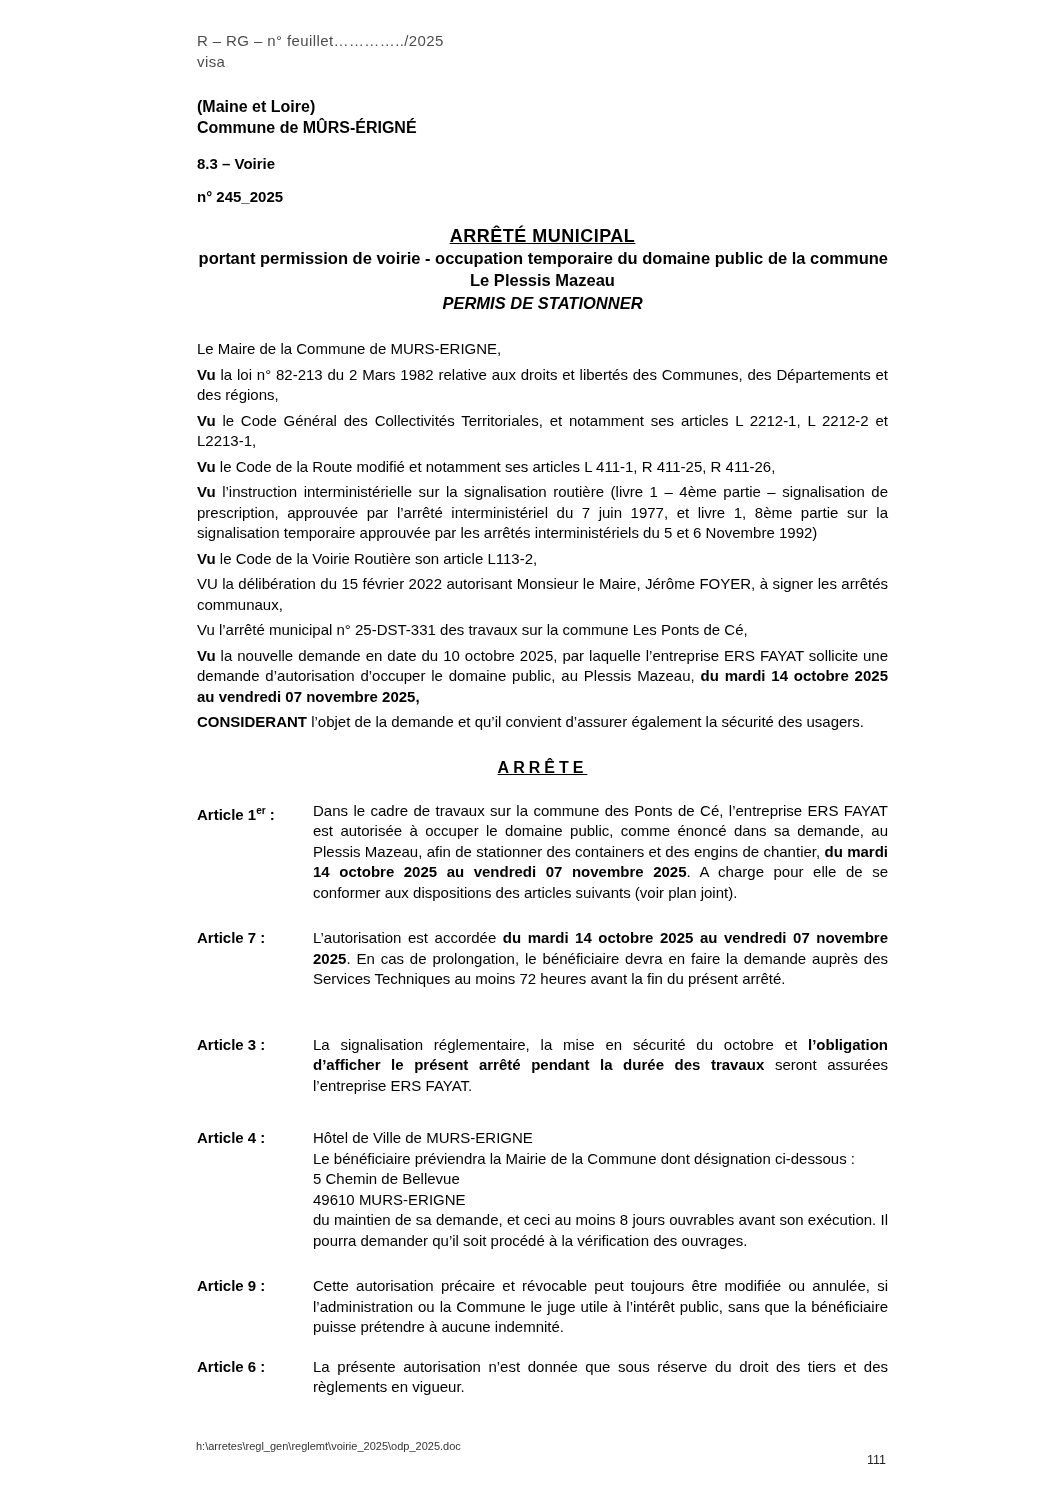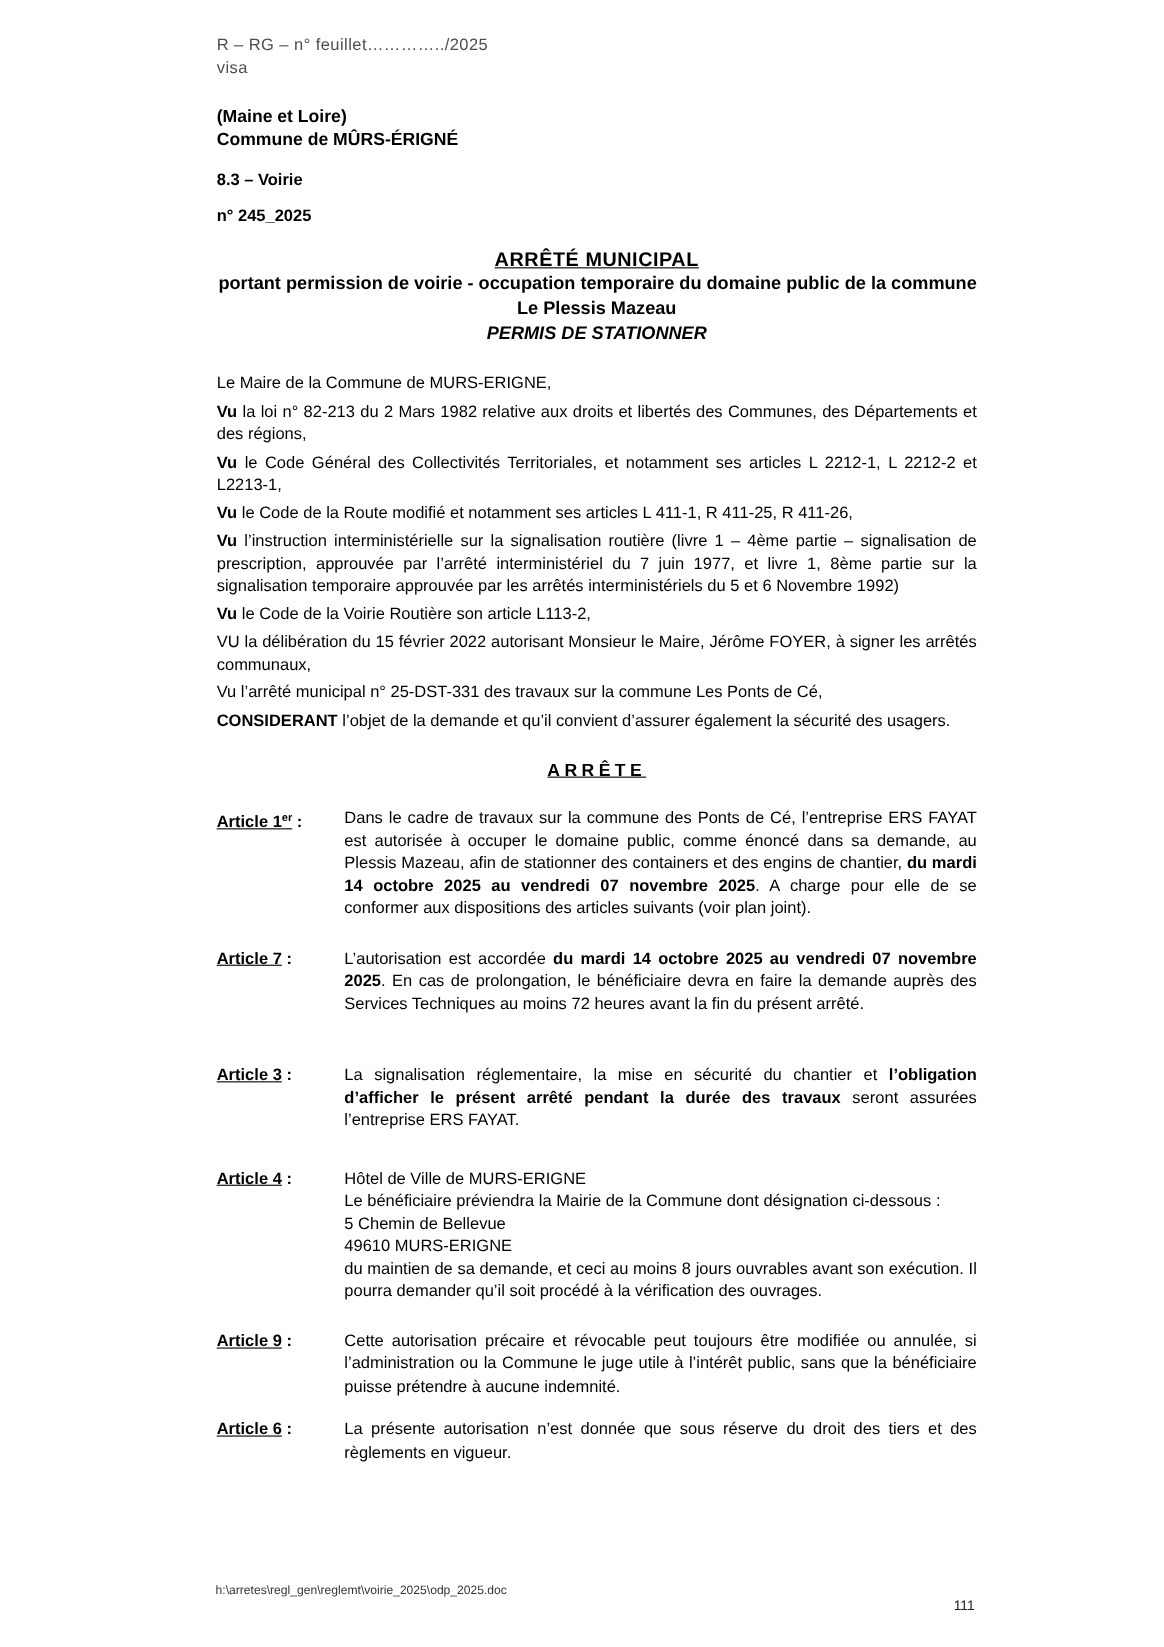--- a/index.html
+++ b/index.html
@@ -54,21 +54,21 @@
     margin: 26px 0 24px 0;
     text-align: center;
     font-size: 16px;
     font-weight: bold;
     letter-spacing: 4px;
     text-decoration: underline;
     color: #000;
   }
   .article { display: flex; align-items: flex-start; }
   .alabel-cell { width: 116px; flex: 0 0 116px; font-size: 15px; line-height: 20.5px; color: #000; }
-  .alabel { font-weight: bold; text-decoration: underline; }
+  .alabel { font-weight: bold; }
   .alabel sup { font-size: 10px; }
   .acolon { font-weight: bold; }
   .abody { flex: 1; }
   .abody p { margin: 0; font-size: 15px; line-height: 20.5px; text-align: justify; color: #000; }
   .abody p b { font-weight: bold; }
   .footer-path {
     position: absolute;
     left: 196px;
     top: 1440px;
     font-size: 11px;
@@ -107,20 +107,21 @@
 
   <div class="preamble">
     <p class="para"><span>Le Maire de la Commune de MURS-ERIGNE,</span></p>
     <p class="para"><b>Vu</b><span> la loi n° 82-213 du 2 Mars 1982 relative aux droits et libertés des Communes, des Départements et des régions,</span></p>
     <p class="para"><b>Vu</b><span> le Code Général des Collectivités Territoriales, et notamment ses articles L 2212-1, L 2212-2 et L2213-1,</span></p>
     <p class="para"><b>Vu</b><span> le Code de la Route modifié et notamment ses articles L 411-1, R 411-25, R 411-26,</span></p>
     <p class="para"><b>Vu</b><span> l’instruction interministérielle sur la signalisation routière (livre 1 – 4ème partie – signalisation de prescription, approuvée par l’arrêté interministériel du 7 juin 1977, et livre 1, 8ème partie sur la signalisation temporaire approuvée par les arrêtés interministériels du 5 et 6 Novembre 1992)</span></p>
     <p class="para"><b>Vu</b><span> le Code de la Voirie Routière son article L113-2,</span></p>
     <p class="para"><span>VU la délibération du 15 février 2022 autorisant Monsieur le Maire, Jérôme FOYER, à signer les arrêtés communaux,</span></p>
     <p class="para"><span>Vu l’arrêté municipal n° 25-DST-331 des travaux sur la commune Les Ponts de Cé,</span></p>
+    <p class="para"><b>Vu</b><span> la nouvelle demande en date du 10 octobre 2025, par laquelle l’entreprise ERS FAYAT sollicite une demande d’autorisation d’occuper le domaine public, au Plessis Mazeau, </span><b>du mardi 14 octobre 2025 au vendredi 07 novembre 2025,</b></p>
     <p class="para"><b>CONSIDERANT</b><span> l’objet de la demande et qu’il convient d’assurer également la sécurité des usagers.</span></p>
   </div>
 
   <div class="arrete-heading">ARRÊTE</div>
 
   <div class="article" style="margin-bottom:25px">
     <div class="alabel-cell"><span class="alabel"><span>Article 1</span><sup>er</sup></span><span class="acolon"> :</span></div>
     <div class="abody">
       <p><span>Dans le cadre de travaux sur la commune des Ponts de Cé, l’entreprise ERS FAYAT est autorisée à occuper le domaine public, comme énoncé dans sa demande, au Plessis Mazeau, afin de stationner des containers et des engins de chantier, </span><b>du mardi 14 octobre 2025 au vendredi 07 novembre 2025</b><span>. A charge pour elle de se conformer aux dispositions des articles suivants (voir plan joint).</span></p>
     </div>
@@ -129,21 +130,21 @@
   <div class="article" style="margin-bottom:45px">
     <div class="alabel-cell"><span class="alabel">Article 7</span><span class="acolon"> :</span></div>
     <div class="abody">
       <p><span>L’autorisation est accordée </span><b>du mardi 14 octobre 2025 au vendredi 07 novembre 2025</b><span>. En cas de prolongation, le bénéficiaire devra en faire la demande auprès des Services Techniques au moins 72 heures avant la fin du présent arrêté.</span></p>
     </div>
   </div>
 
   <div class="article" style="margin-bottom:32px">
     <div class="alabel-cell"><span class="alabel">Article 3</span><span class="acolon"> :</span></div>
     <div class="abody">
-      <p><span>La signalisation réglementaire, la mise en sécurité du chantier et </span><b>l’obligation d’afficher le présent arrêté pendant la durée des travaux</b><span> seront assurées l’entreprise ERS FAYAT.</span></p>
+      <p><span>La signalisation réglementaire, la mise en sécurité du octobre et </span><b>l’obligation d’afficher le présent arrêté pendant la durée des travaux</b><span> seront assurées l’entreprise ERS FAYAT.</span></p>
     </div>
   </div>
 
   <div class="article" style="margin-bottom:25px">
     <div class="alabel-cell"><span class="alabel">Article 4</span><span class="acolon"> :</span></div>
     <div class="abody">
       <p><span>Hôtel de Ville de MURS-ERIGNE</span></p>
       <p><span>Le bénéficiaire préviendra la Mairie de la Commune dont désignation ci-dessous :</span></p>
       <p><span>5 Chemin de Bellevue</span></p>
       <p><span>49610 MURS-ERIGNE</span></p>

